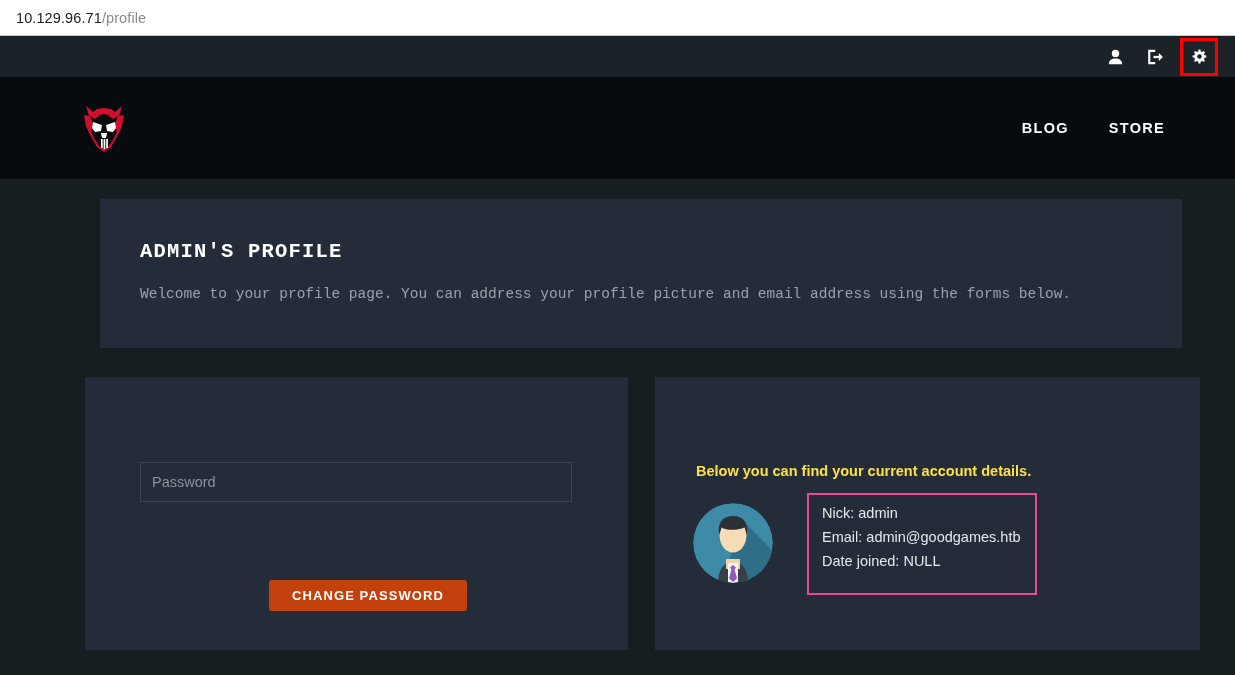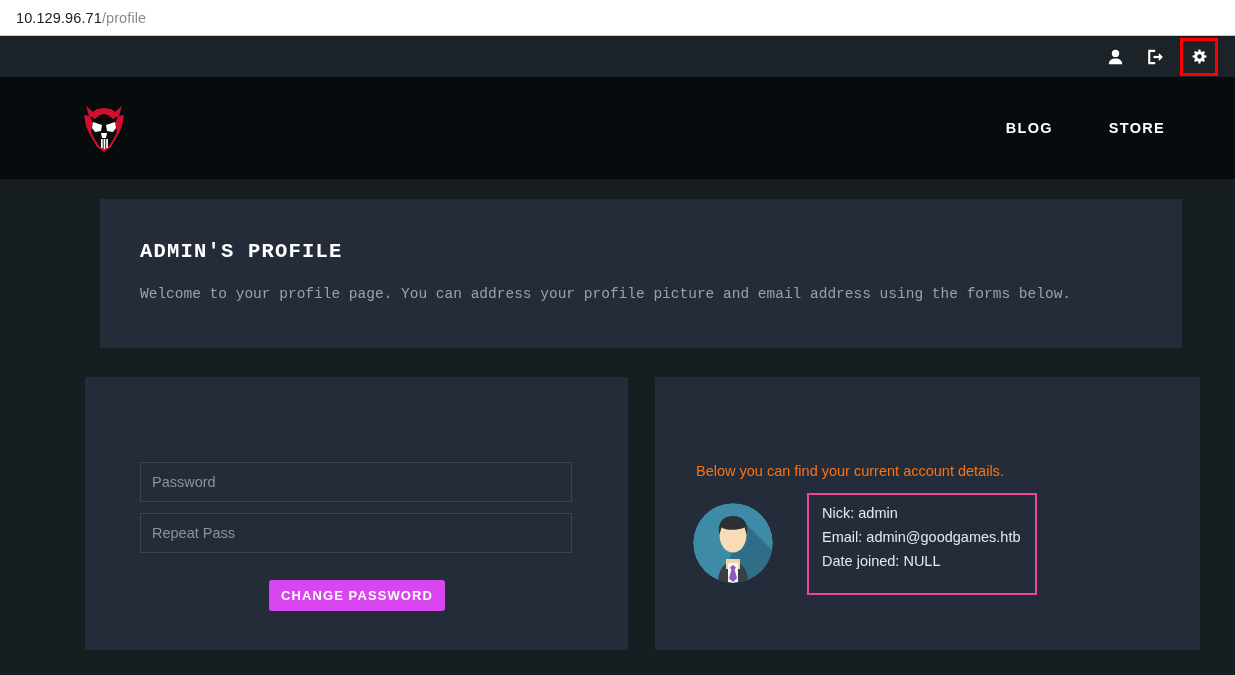--- a/index.html
+++ b/index.html
@@ -90,21 +90,21 @@
     letter-spacing: 1.2px;
     color: #ffffff;
     white-space: nowrap;
   }
   #brand-text .g { color: #e01a40; }
   #navlinks {
     margin-left: auto;
     margin-right: 70px;
     display: flex;
     align-items: center;
-    gap: 56px;
+    gap: 40px;
   }
   .navlink {
     color: #ffffff;
     font-size: 14.5px;
     font-weight: bold;
     letter-spacing: 1.3px;
     text-decoration: none;
   }
 
   
@@ -154,38 +154,39 @@
     padding: 0 11px;
     outline: none;
   }
   .field::placeholder { color: #8b929c; opacity: 1; }
   #pass-field   { top: 85px; }
   #repeat-field { top: 136px; }
 
   #change-pass-btn {
     position: absolute;
     left: 184px; top: 203px;
-    width: 176px; height: 31px;
-    background: #d946ef;
+    width: 198px; height: 31px;
+    background: #c2410c;
     border: none;
     border-radius: 3px;
     color: #ffffff;
     font-family: "Liberation Sans", sans-serif;
     font-size: 13px;
     font-weight: bold;
     letter-spacing: 1.1px;
     cursor: pointer;
   }
 
   
   #acct-sub {
     position: absolute;
     left: 41px; top: 86px;
     font-size: 14.5px;
-    color: #f97316;
+    color: #fde047;
+    font-weight: bold;
   }
   #avatar {
     position: absolute;
     left: 38px; top: 126px;
     width: 80px; height: 80px;
     display: block;
     border-radius: 50%;
   }
   #acct-box {
     position: absolute;
@@ -262,21 +263,20 @@
 
 <div id="banner">
   <div id="banner-title">ADMIN'S PROFILE</div>
   <div id="banner-sub">Welcome to your profile page. You can address your profile picture and email address using the forms below.</div>
 </div>
 
 <div class="card" id="edit-card">
 
   <input class="field" id="pass-field" type="text" placeholder="Password" style="">
 
-  <input class="field" id="repeat-field" type="text" placeholder="Repeat Pass" style="">
 
   <button id="change-pass-btn">CHANGE PASSWORD</button>
 </div>
 
 <div class="card" id="acct-card">
 
   <div id="acct-sub">Below you can find your current account details.</div>
 
   <svg id="avatar" viewBox="0 0 80 80">
     <defs>

